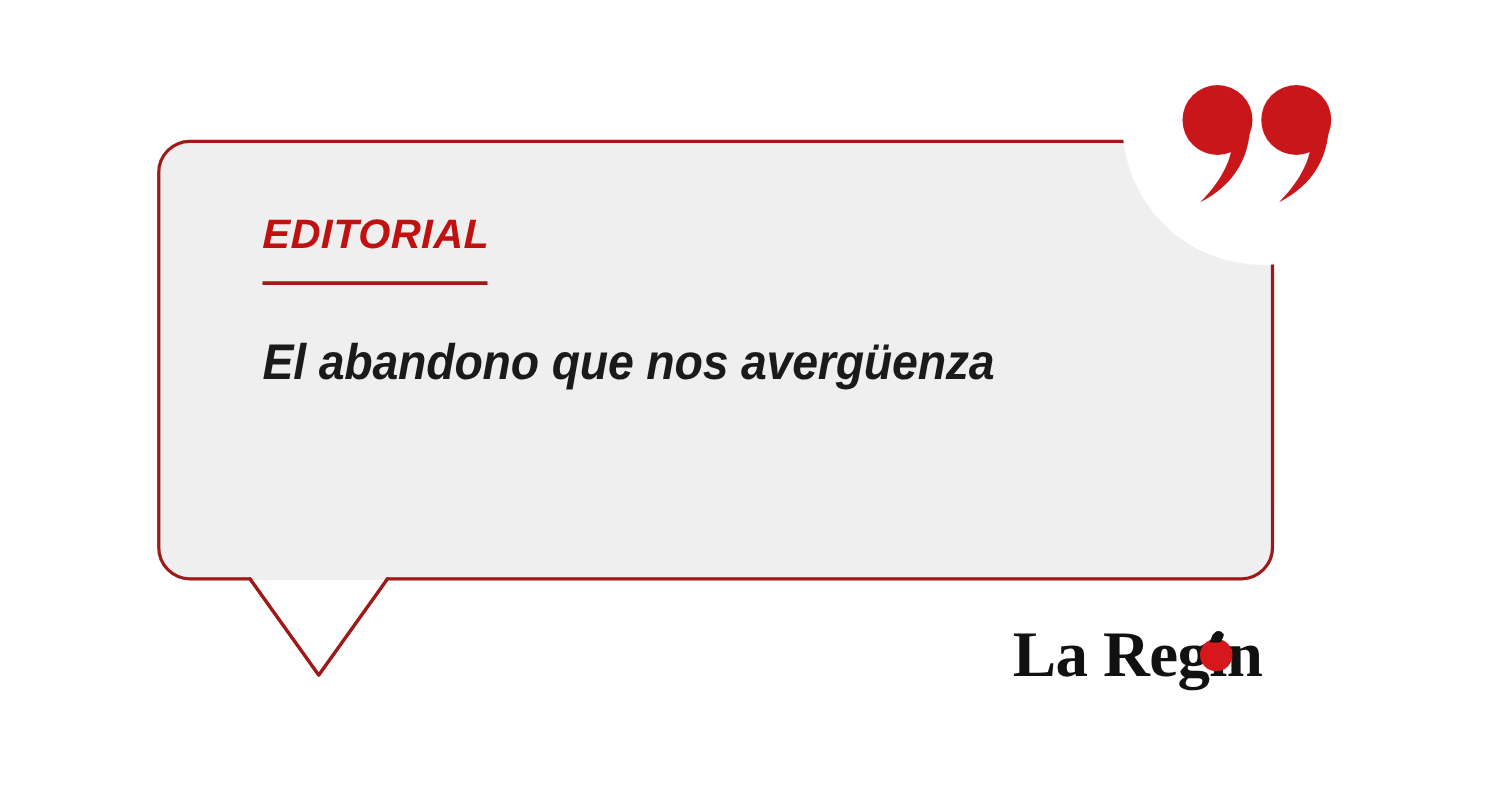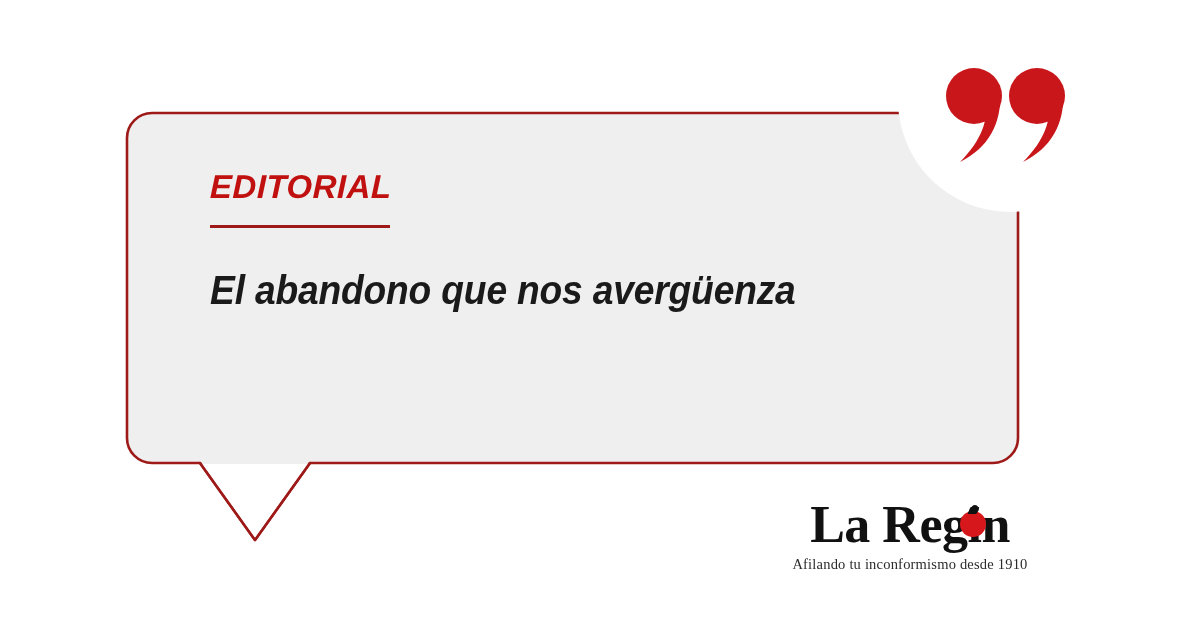--- a/index.html
+++ b/index.html
@@ -188,16 +188,15 @@
       </g>
     </svg>
   </div>
 
   <div id="masthead">
     <div id="logo-wordmark">
       <span class="logo-text">La Regi</span><span class="logo-text">n</span>
       <span class="logo-dot"></span>
       <span class="logo-accent"></span>
     </div>
-    <div id="logo-tagline">Afilando tu inconformismo desde 1910</div>
   </div>
 
 </div>
 
 </body></html>

